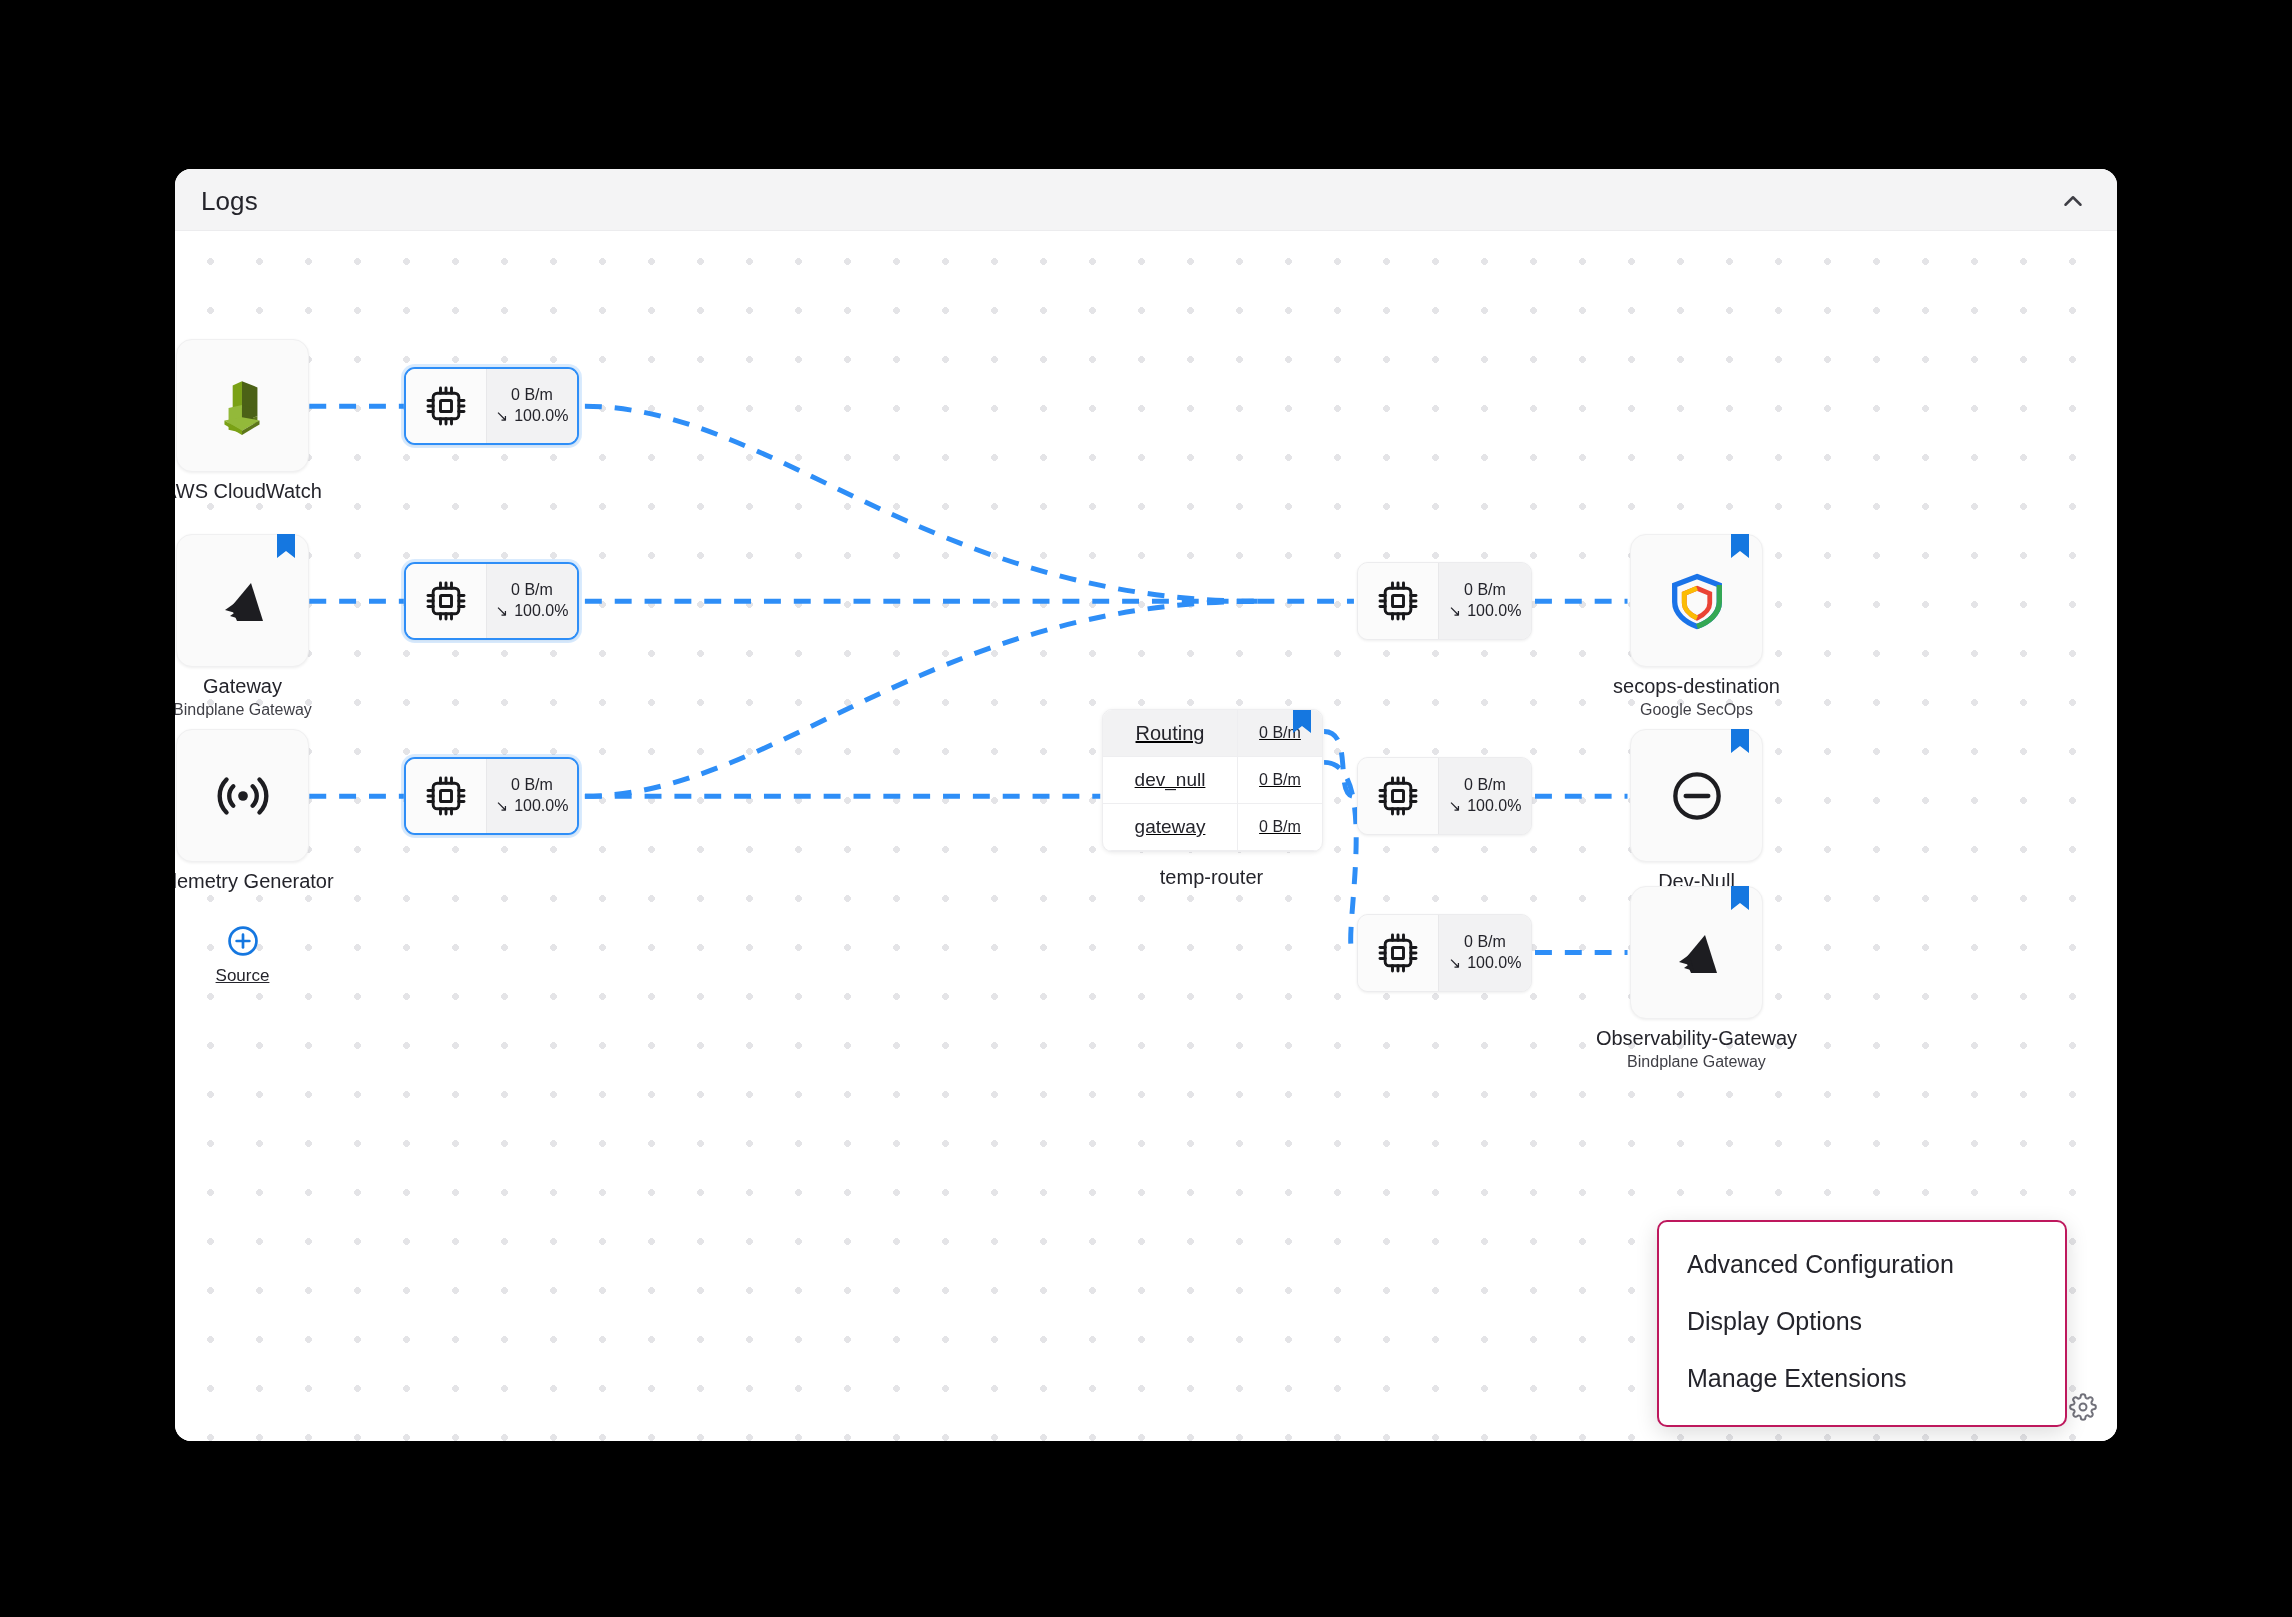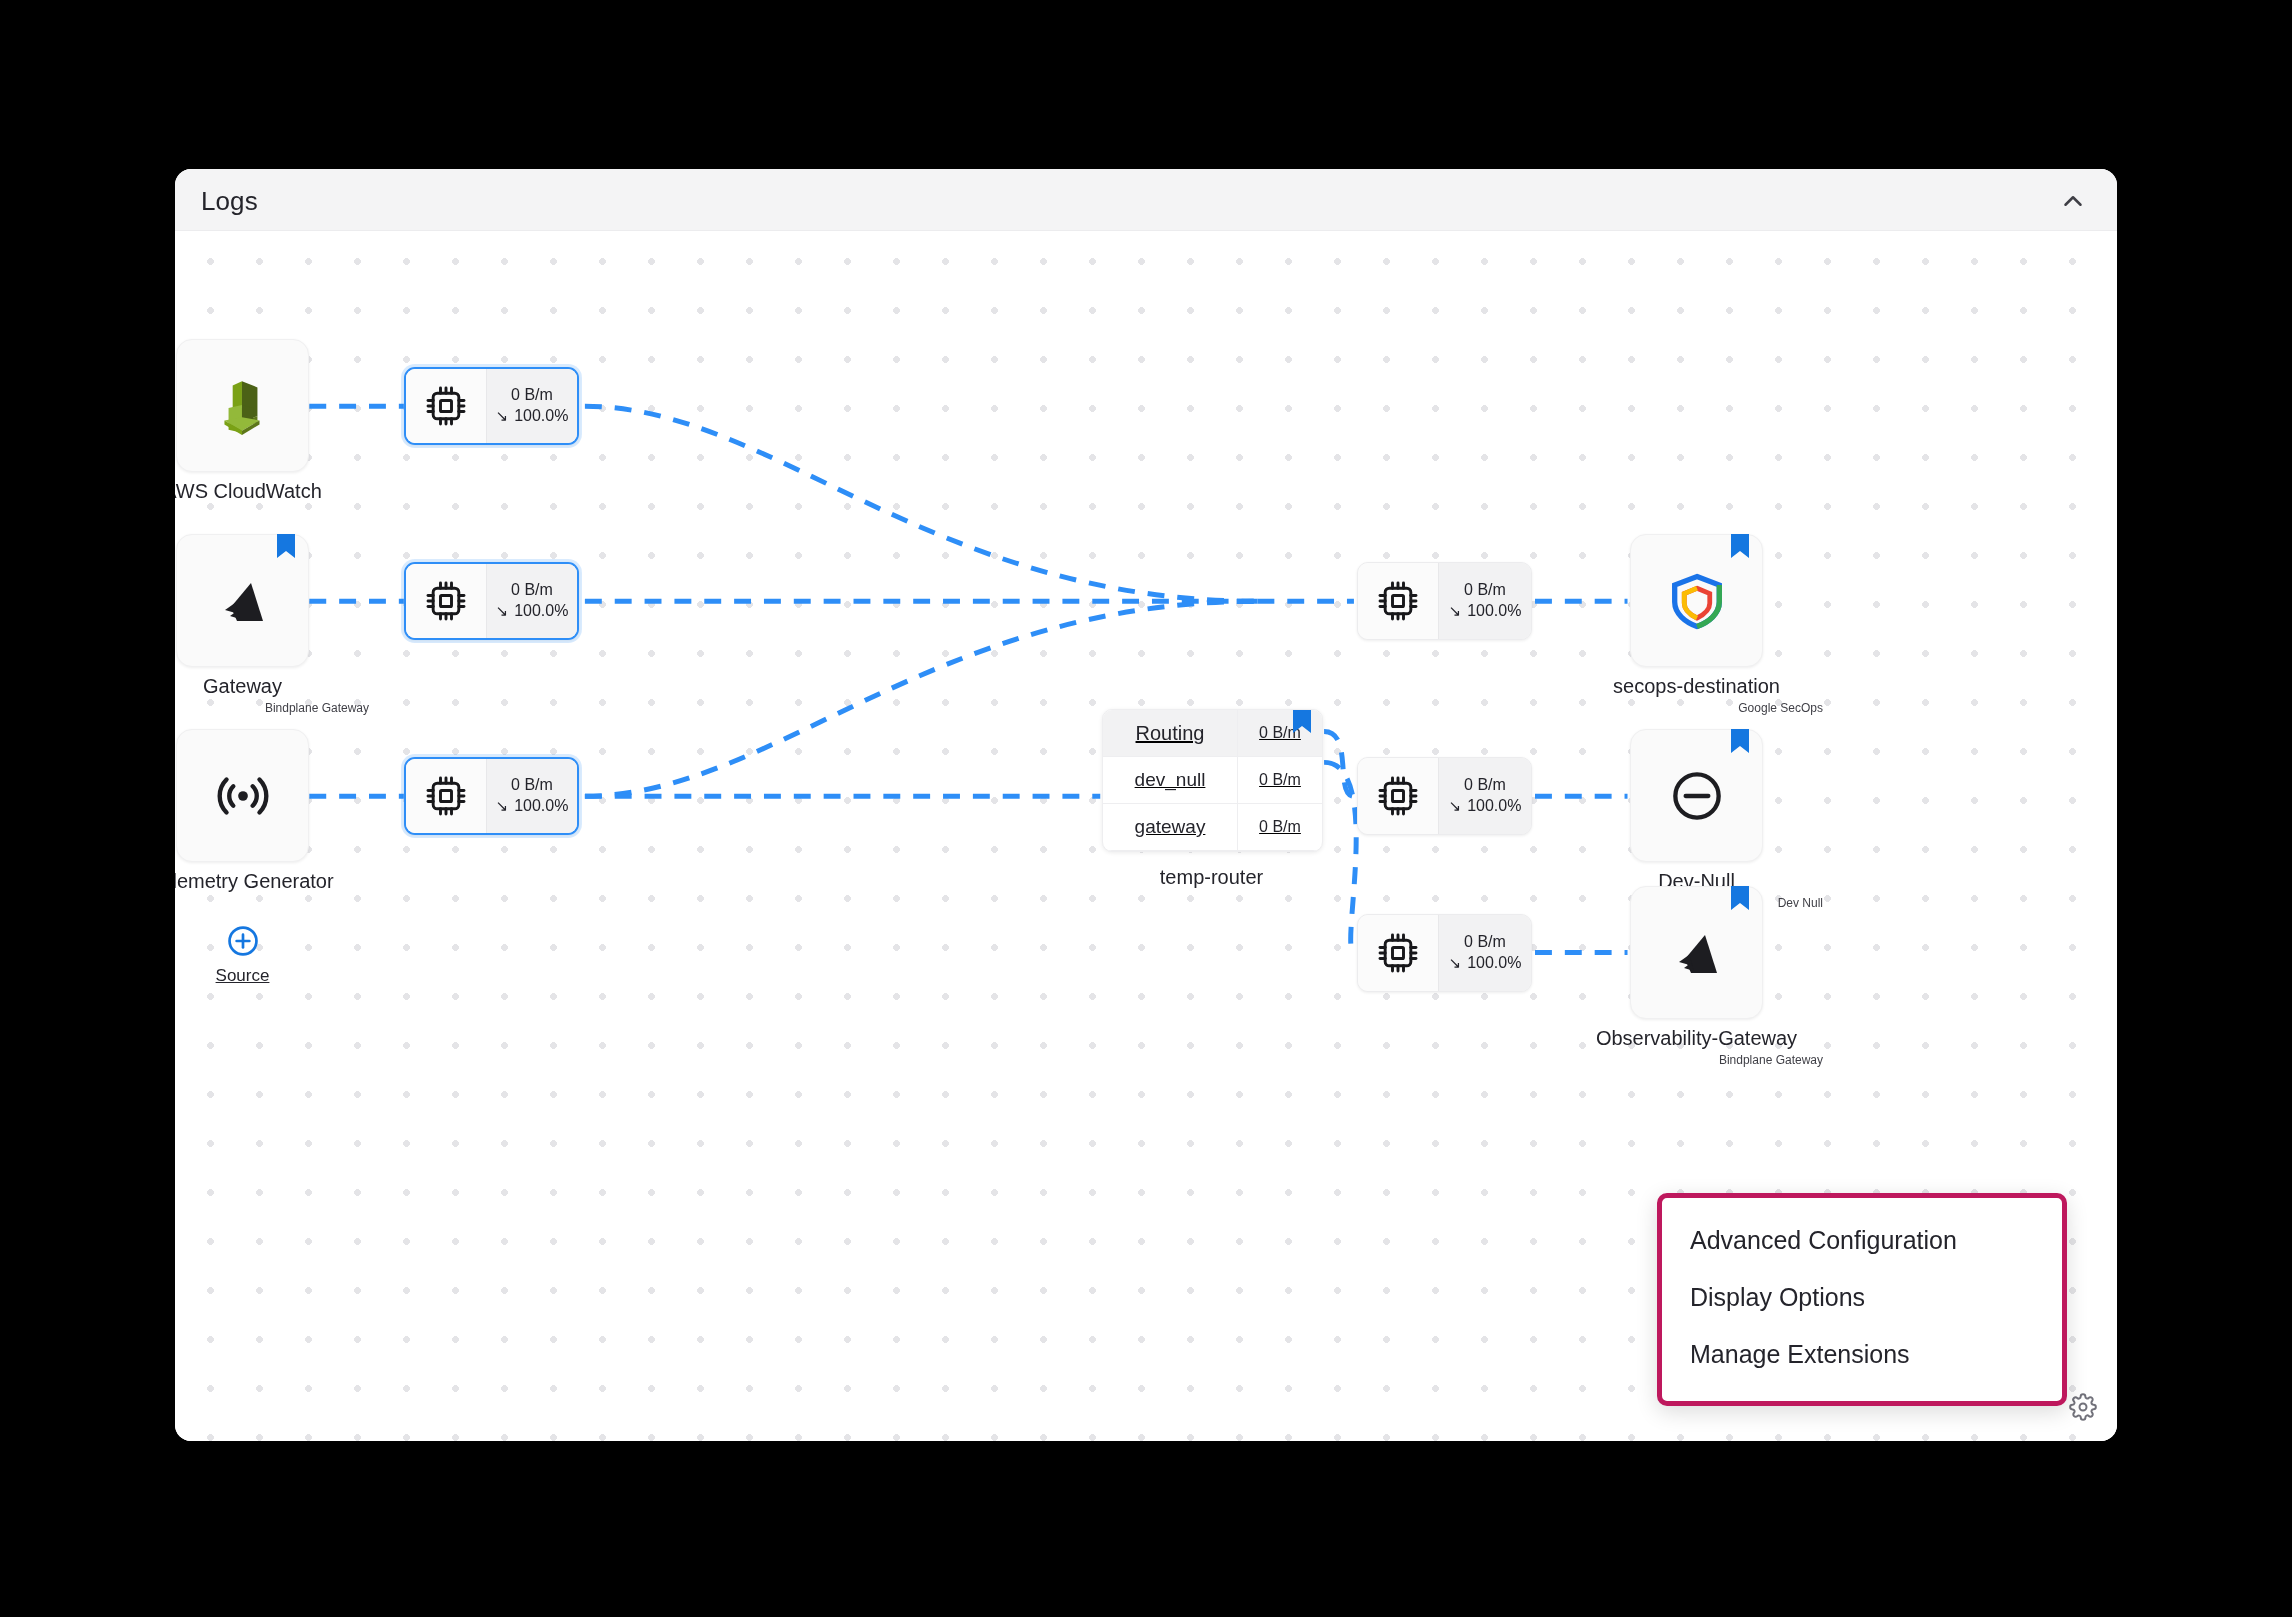--- a/index.html
+++ b/index.html
@@ -125,22 +125,22 @@
     text-align: center;
     font-size: 20px;
     color: #24242b;
     white-space: nowrap;
   }
   .res-sublabel {
     position: absolute;
     top: 167px;
     left: -60px;
     width: 253px;
-    text-align: right;
-    font-size: 12px;
+    text-align: center;
+    font-size: 16px;
     color: #3f3f46;
     white-space: nowrap;
   }
 
   
   .proc-node {
     position: absolute;
     width: 175px;
     height: 78px;
     border-radius: 11px;
@@ -284,24 +284,24 @@
     display: flex;
     align-items: center;
     justify-content: center;
     cursor: pointer;
   }
 
   
   .ctx-menu {
     position: absolute;
     left: 1657px;
-    top: 1193px;
+    top: 1220px;
     width: 410px;
     background: #ffffff;
-    border: 5px solid #be185d;
+    border: 2px solid #be185d;
     border-radius: 10px;
     box-shadow: 0 6px 22px rgba(0,0,0,0.14);
     padding: 14px 0 18px 0;
     box-sizing: border-box;
     z-index: 40;
   }
   .ctx-item {
     padding: 14px 28px;
     font-size: 25px;
     color: #24242b;

